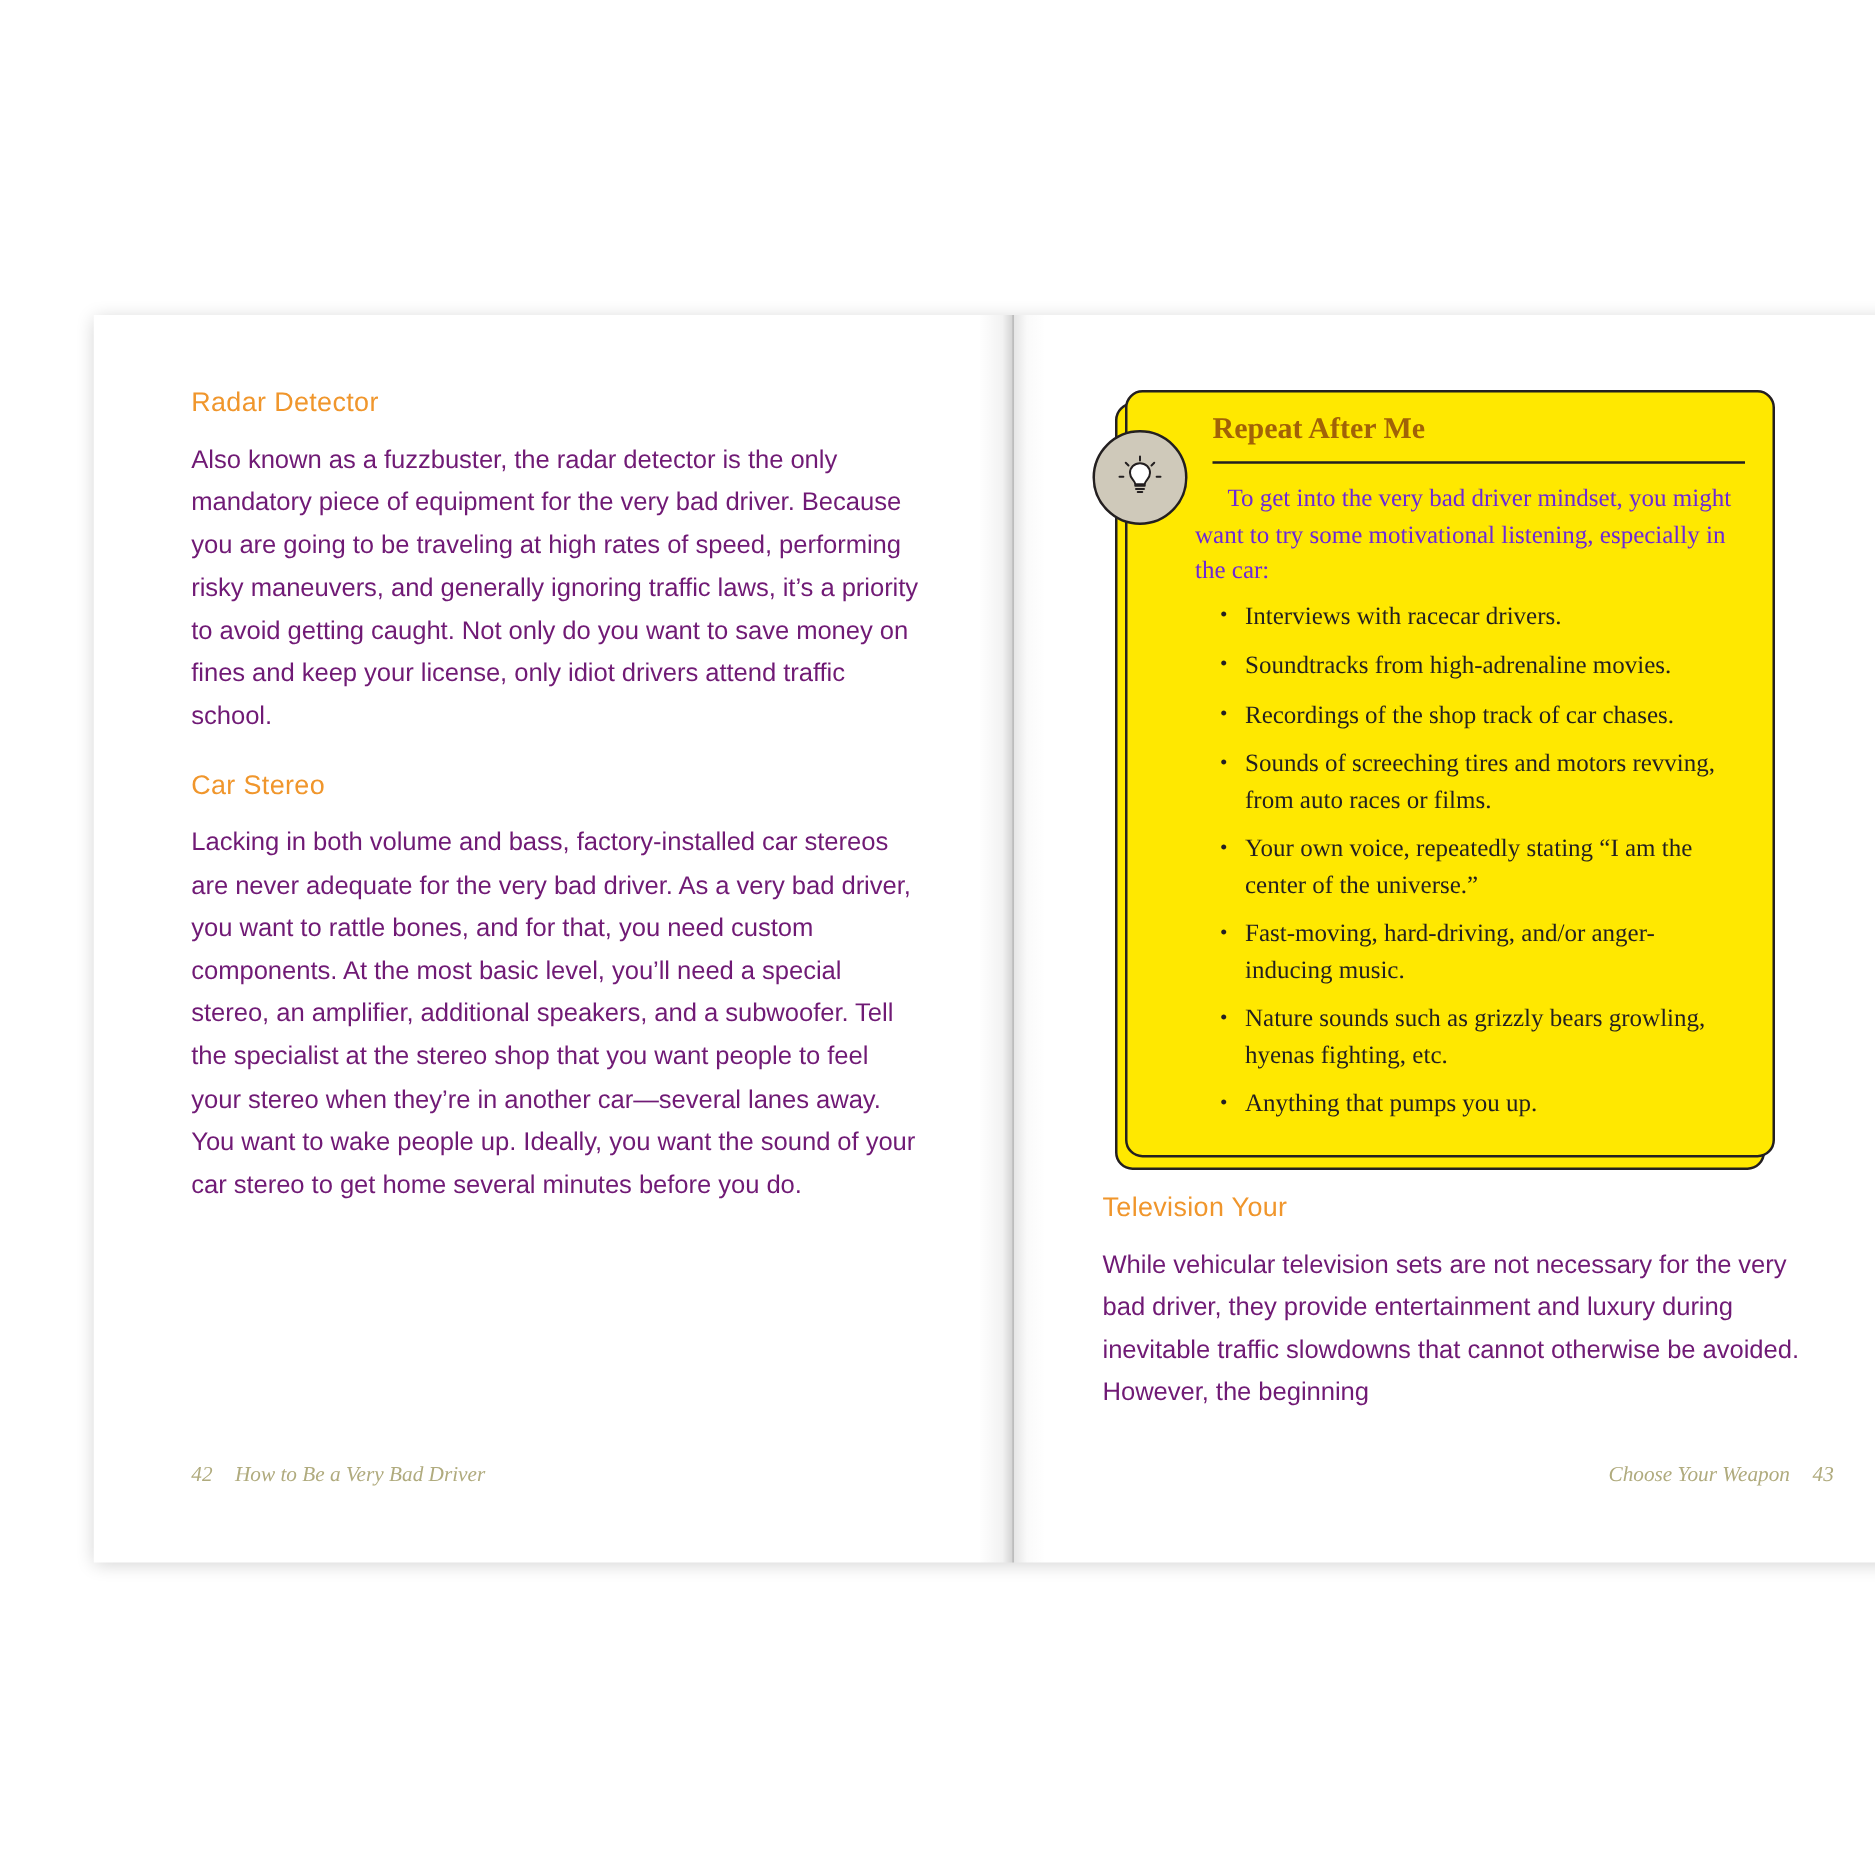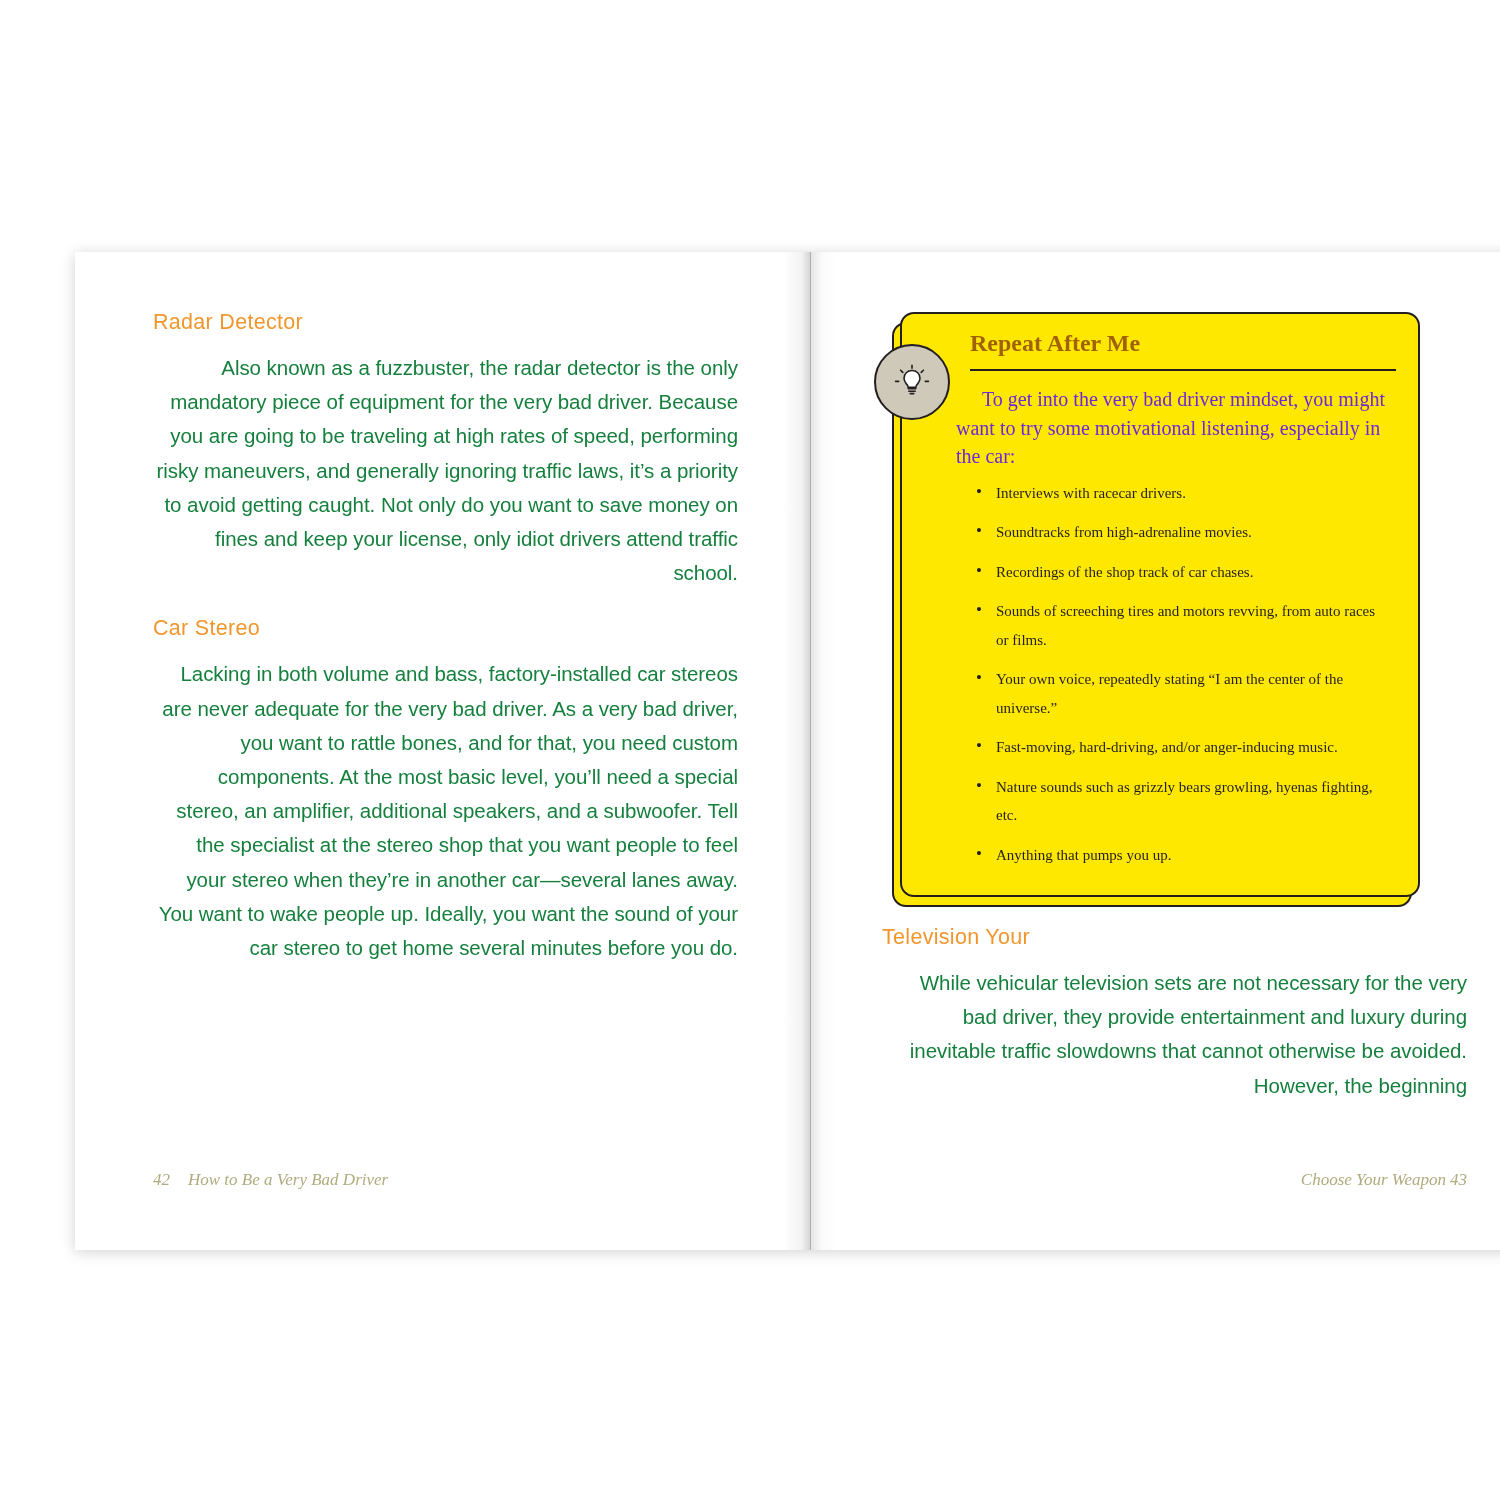--- a/index.html
+++ b/index.html
@@ -73,45 +73,44 @@
     letter-spacing: 0.3px;
     margin: 0 0 6px 0;
   }
   h2.section-head.tv {
     margin-top: 4px;
   }
 
   p.body {
     font-size: 20.5px;
     line-height: 34.2px;
-    color: #15803d;
+    color: #701a75;
     margin: 16px 0 26px 0;
     letter-spacing: -0.05px;
-    text-align: right;
   }
   p.body:last-child { margin-bottom: 0; }
 
   
   .footer {
     position: absolute;
     bottom: 60px;
     font-family: "Liberation Serif", serif;
     font-style: italic;
     font-size: 17px;
     color: #b0ab7e;
     white-space: nowrap;
   }
   .footer-left { left: 78px; }
   .footer-right { right: 78px; }
   .folio {
     font-style: italic;
     color: #b0ab7e;
   }
   .footer-left .folio { margin-right: 18px; }
-  .footer-right .folio { margin-left: 4px; font-style: italic; }
+  .footer-right .folio { margin-left: 18px; font-style: italic; }
 
   
   .sidebar-box {
     position: relative;
     margin: 10px 0 0 10px;
     width: 520px;
     background: #ffe800;
     border: 2.5px solid #231f20;
     border-radius: 14px;
     box-sizing: border-box;
@@ -156,21 +155,21 @@
     margin: 14px 0 8px 14px;
     text-indent: 26px;
   }
   ul.sidebar-list {
     list-style: none;
     margin: 0;
     padding: 0 6px 0 34px;
   }
   ul.sidebar-list li {
     font-family: "Liberation Serif", serif;
-    font-size: 15px;
+    font-size: 20px;
     line-height: 28.5px;
     color: #231f20;
     position: relative;
     padding-left: 20px;
     margin-bottom: 11px;
   }
   ul.sidebar-list li:before {
     content: "\2022";
     position: absolute;
     left: 0;

